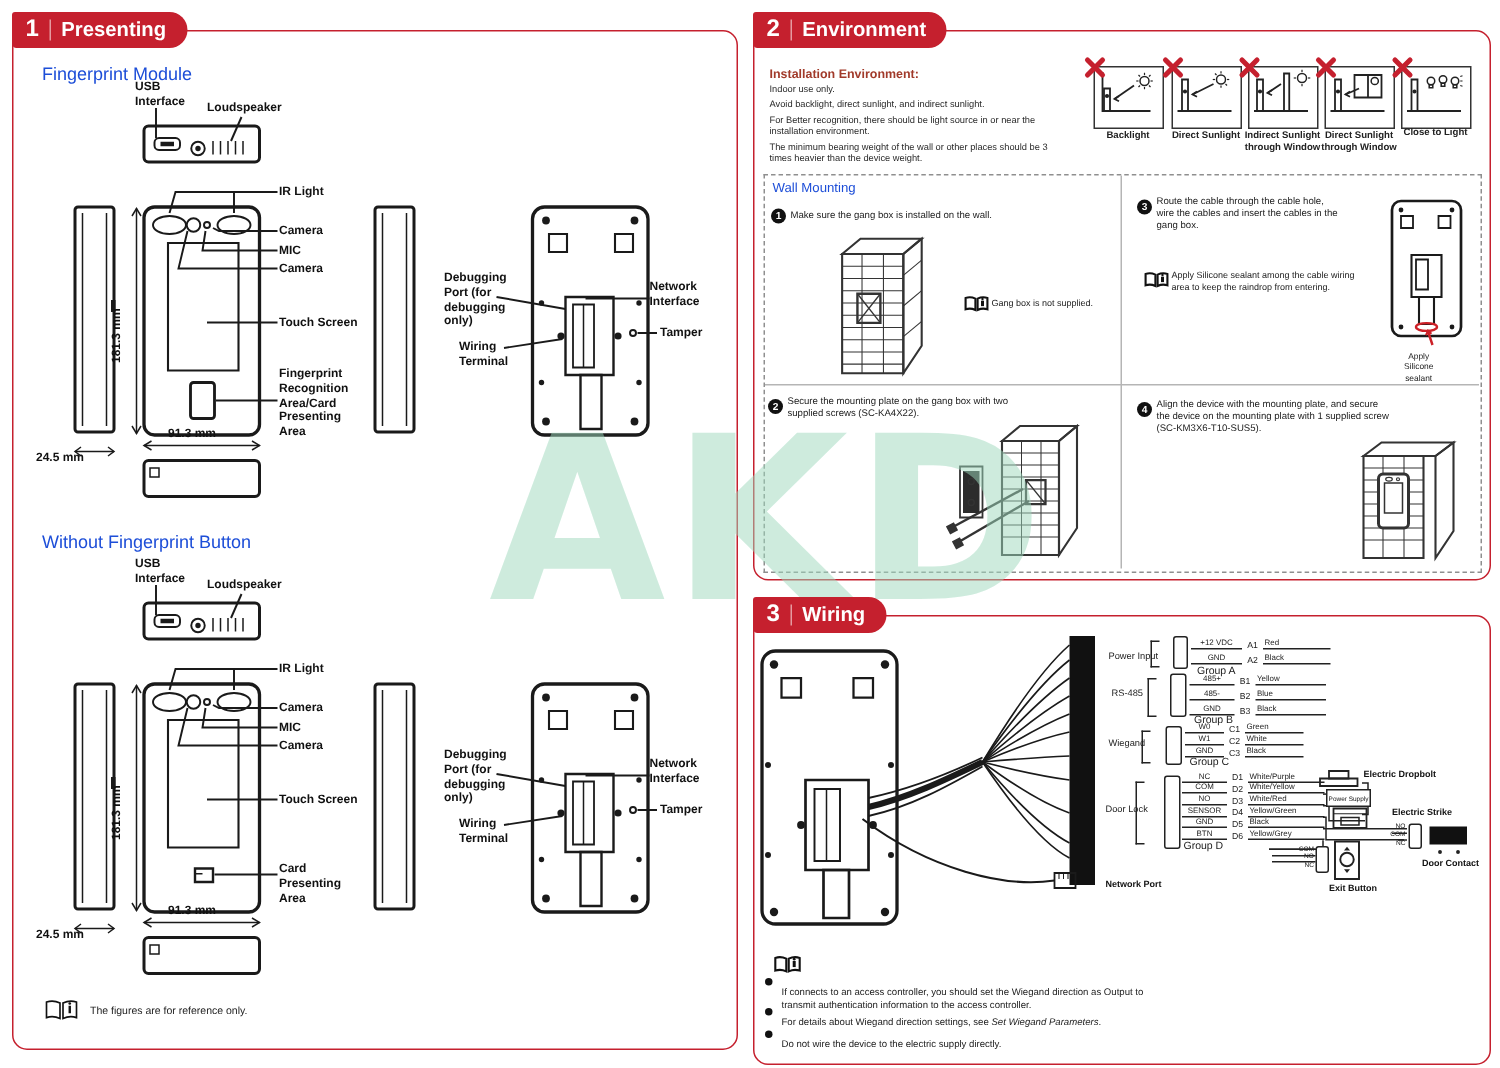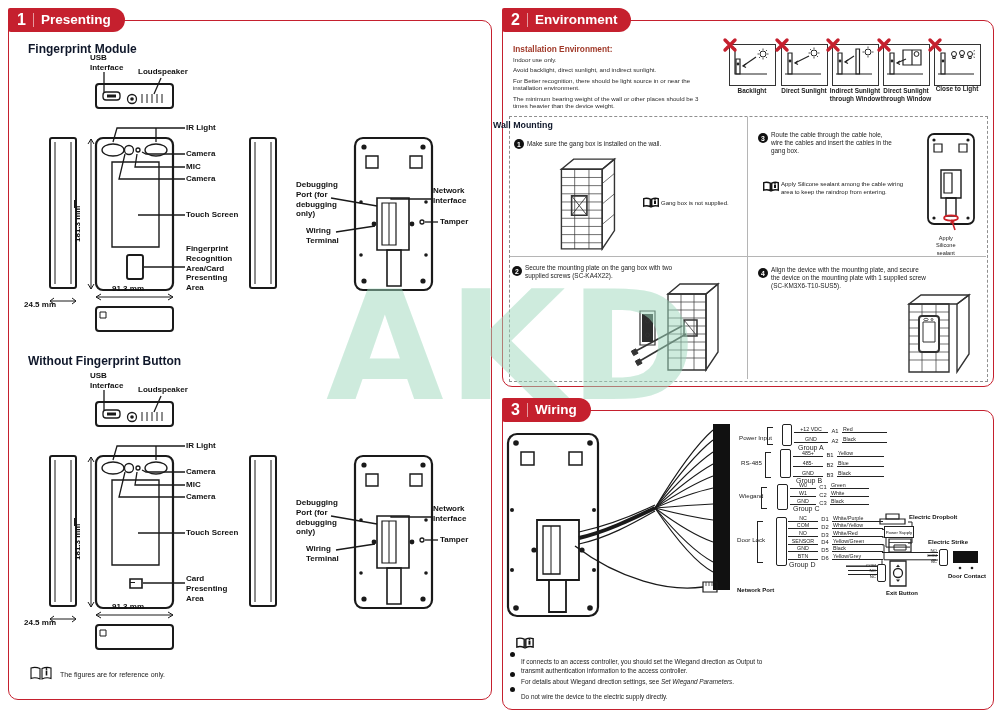--- a/index.html
+++ b/index.html
@@ -4,21 +4,21 @@
 <style>
   html,body{margin:0;padding:0}
   body{width:1000px;height:712px;position:relative;background:#fff;overflow:hidden;
        font-family:"Liberation Sans",sans-serif;color:#1d1d1d}
   .panel{position:absolute;border:1.6px solid #c5202e;border-radius:10px;background:transparent;z-index:1}
   .banner{position:absolute;display:inline-flex;align-items:center;background:#c5202e;color:#fff;
           height:24px;padding:0 14px 0 9px;border-radius:2px 12px 12px 3px;z-index:6}
   .banner .num{font-size:16px;font-weight:bold;line-height:1}
   .banner .ttl{font-size:13.5px;font-weight:bold;margin-left:7px;padding-left:7px;
                border-left:1px solid rgba(255,255,255,.55);line-height:1}
-  .sech{position:absolute;font-size:12px;font-weight:bold;color:#0f172a;z-index:3}
+  .sech{position:absolute;font-size:12px;font-weight:normal;color:#1d4ed8;z-index:3}
   .dlbl{position:absolute;font-size:8px;font-weight:bold;line-height:1.22;white-space:pre-line;color:#111;z-index:3}
   .dim{position:absolute;font-size:8px;font-weight:bold;color:#111;z-index:3;white-space:nowrap}
   .vdim{position:absolute;font-size:8px;font-weight:bold;color:#111;z-index:3;white-space:nowrap;
         transform:rotate(-90deg);transform-origin:0 100%}
   .envh{position:absolute;font-size:8.3px;font-weight:bold;color:#a13a2a;z-index:3}
   .envtxt{position:absolute;width:200px;z-index:3}
   .envtxt p{margin:0 0 2.5px 0;font-size:6.2px;line-height:1.25;white-space:pre-line;color:#2a2a2a}
   .envbox{position:absolute;width:45px;height:40px;border:1.6px solid #333;background:#fff;z-index:2}
   .envlbl{position:absolute;width:64px;text-align:center;font-size:6.4px;font-weight:bold;line-height:1.3;
           white-space:pre-line;color:#222;z-index:3}
@@ -398,21 +398,21 @@
 <div class="envlbl" style="left:772px;top:87px">Direct Sunlight</div>
 <div class="envlbl" style="left:823px;top:87px">Indirect Sunlight
 through Window</div>
 <div class="envlbl" style="left: 874px;top:87px">Direct Sunlight
 through Window</div>
 <div class="envlbl" style="left:925px;top:85px">Close to Light</div>
 
 <div class="wallbox" style="left:509px;top:116px;width:477px;height:264px"></div>
 <div class="vdiv" style="left:747px;top:117px;height:262px"></div>
 <div class="hdiv" style="left:510px;top:256px;width:476px"></div>
-<div class="sech" style="left:493px;top:120px;font-size:8.8px">Wall Mounting</div>
+<div class="sech" style="left:515px;top:120px;font-size:8.8px">Wall Mounting</div>
 
 <div class="stepnum" style="left:514px;top:139px">1</div>
 <div class="steptxt" style="left:527px;top:140px">Make sure the gang box is installed on the wall.</div>
 <svg style="left:556px;top:153px" width="70" height="102" viewBox="0 0 66 100" stroke="#333" fill="none" stroke-width="1">
   <rect x="4" y="16" width="40" height="78" stroke-width="1.4"></rect>
   <polygon points="4,16 16,6 56,6 44,16" stroke-width="1.4"></polygon>
   <polygon points="44,16 56,6 56,76 44,94" stroke-width="1.4"></polygon>
   <g stroke-width="0.7">
       <line x1="4" y1="24" x2="44" y2="24"></line>
       <line x1="4" y1="32" x2="44" y2="32"></line>

